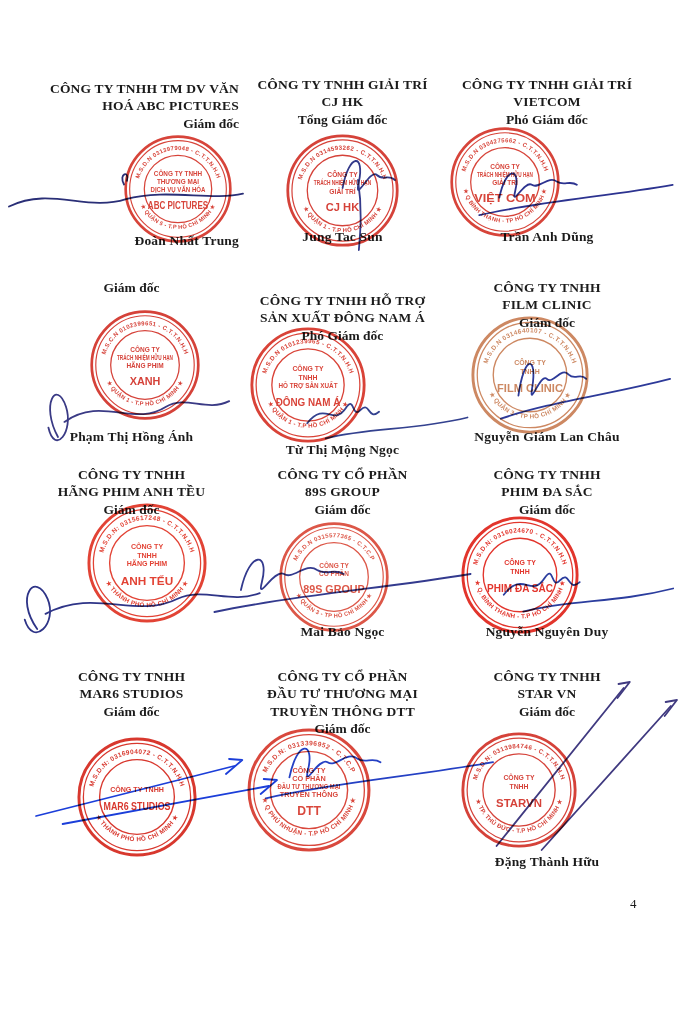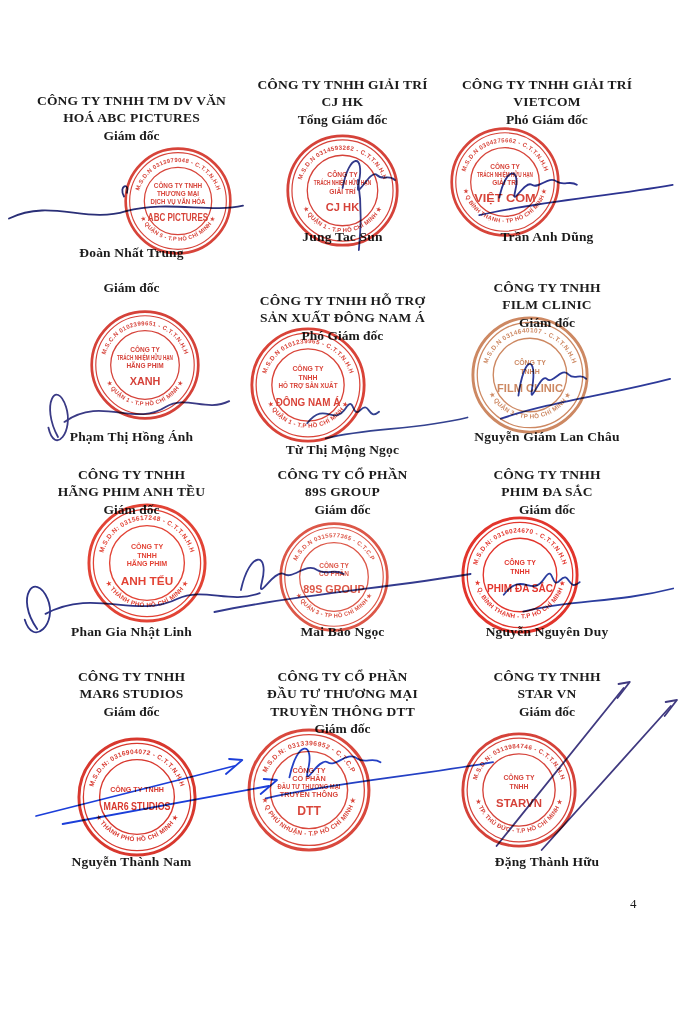--- a/index.html
+++ b/index.html
@@ -21,21 +21,21 @@
     position:absolute; left:0; right:0; font-weight:bold; font-size:13.5px;
     z-index:2; letter-spacing:.2px;
   }
   .pageno { position:absolute; left:630px; top:896px; font-size:13px; }
 </style>
 </head>
 <body>
 
 <div class="page">
   <div id="blocks">
-      <div class="block" style="left: 24px; top: 92px; width: 215px; height: 185px;">
+      <div class="block" style="left: 24px; top: 80px; width: 215px; height: 185px; text-align: right;">
     <div class="company">CÔNG TY TNHH TM DV VĂN
 HOÁ ABC PICTURES</div>
     <div class="title">Giám đốc</div>
     <div class="stamp" style="left:99px;top:54px;width:110px;height:110px;">
           <svg viewBox="0 0 124 124" font-family="Liberation Sans, sans-serif">
     <circle cx="62" cy="62" r="59" fill="none" stroke="#d4362b" stroke-width="3"></circle>
     <circle cx="62" cy="62" r="54.5" fill="none" stroke="#d4362b" stroke-width="1.3"></circle>
     <circle cx="62" cy="62" r="38" fill="none" stroke="#d4362b" stroke-width="1.4"></circle>
     <defs>
       <path id="at0" d="M 16,64 A 46,46 0 0 1 108,64" fill="none"></path>
@@ -247,21 +247,20 @@
             <text x="62" y="65.5" text-anchor="middle" font-size="7.2" font-weight="bold" fill="#e03425">HÃNG PHIM</text>
             <text x="62" y="84.5" text-anchor="middle" font-size="12" font-weight="bold" fill="#e03425">ANH TẾU</text>
   </svg>
         </div>
     <div class="sig" style="left:-18px;top:95px;width:260px;height:85px;">
           <svg viewBox="0 0 250 90" preserveAspectRatio="none">
             <path d="M30,72 C8,38 28,10 40,40 C50,66 26,92 18,62" fill="none" stroke="#2e3487" stroke-width="1.8" stroke-linecap="round" stroke-linejoin="round" vector-effect="non-scaling-stroke"></path>
             <path d="M38,56 C85,28 125,62 165,40 C190,27 215,46 244,34" fill="none" stroke="#2e3487" stroke-width="1.8" stroke-linecap="round" stroke-linejoin="round" vector-effect="non-scaling-stroke"></path>
           </svg>
         </div>
-    <div class="signer" style="top:158px">Phan Gia Nhật Linh</div>
       </div>
       <div class="block" style="left: 240px; top: 466px; width: 205px; height: 192px;">
     <div class="company">CÔNG TY CỔ PHẦN
 89S GROUP</div>
     <div class="title">Giám đốc</div>
     <div class="stamp" style="left:38px;top:55px;width:112px;height:112px;">
           <svg viewBox="0 0 124 124" font-family="Liberation Sans, sans-serif">
     <circle cx="62" cy="62" r="59" fill="none" stroke="#da4a3a" stroke-width="3"></circle>
     <circle cx="62" cy="62" r="54.5" fill="none" stroke="#da4a3a" stroke-width="1.3"></circle>
     <circle cx="62" cy="62" r="38" fill="none" stroke="#da4a3a" stroke-width="1.4"></circle>
@@ -344,21 +343,20 @@
   </svg>
         </div>
     <div class="sig" style="left:8px;top:82px;width:245px;height:80px;">
           <svg viewBox="0 0 240 80" preserveAspectRatio="none">
             <path d="M4,66 L198,16" fill="none" stroke="#1b3ed9" stroke-width="1.8" stroke-linecap="round" stroke-linejoin="round" vector-effect="non-scaling-stroke"></path>
             <path d="M190,24 L206,10 L193,9" fill="none" stroke="#1b3ed9" stroke-width="1.8" stroke-linecap="round" stroke-linejoin="round" vector-effect="non-scaling-stroke"></path>
             <path d="M30,74 L232,36" fill="none" stroke="#1b3ed9" stroke-width="1.8" stroke-linecap="round" stroke-linejoin="round" vector-effect="non-scaling-stroke"></path>
             <path d="M224,44 L240,30 L227,29" fill="none" stroke="#1b3ed9" stroke-width="1.8" stroke-linecap="round" stroke-linejoin="round" vector-effect="non-scaling-stroke"></path>
           </svg>
         </div>
-    <div class="signer" style="top:186px">Nguyễn Thành Nam</div>
       </div>
       <div class="block" style="left: 240px; top: 668px; width: 205px; height: 212px;">
     <div class="company">CÔNG TY CỔ PHẦN
 ĐẦU TƯ THƯƠNG MẠI
 TRUYỀN THÔNG DTT</div>
     <div class="title">Giám đốc</div>
     <div class="stamp" style="left:6px;top:59px;width:126px;height:126px;">
           <svg viewBox="0 0 124 124" font-family="Liberation Sans, sans-serif">
     <circle cx="62" cy="62" r="59" fill="none" stroke="#d63a2e" stroke-width="3"></circle>
     <circle cx="62" cy="62" r="54.5" fill="none" stroke="#d63a2e" stroke-width="1.3"></circle>

